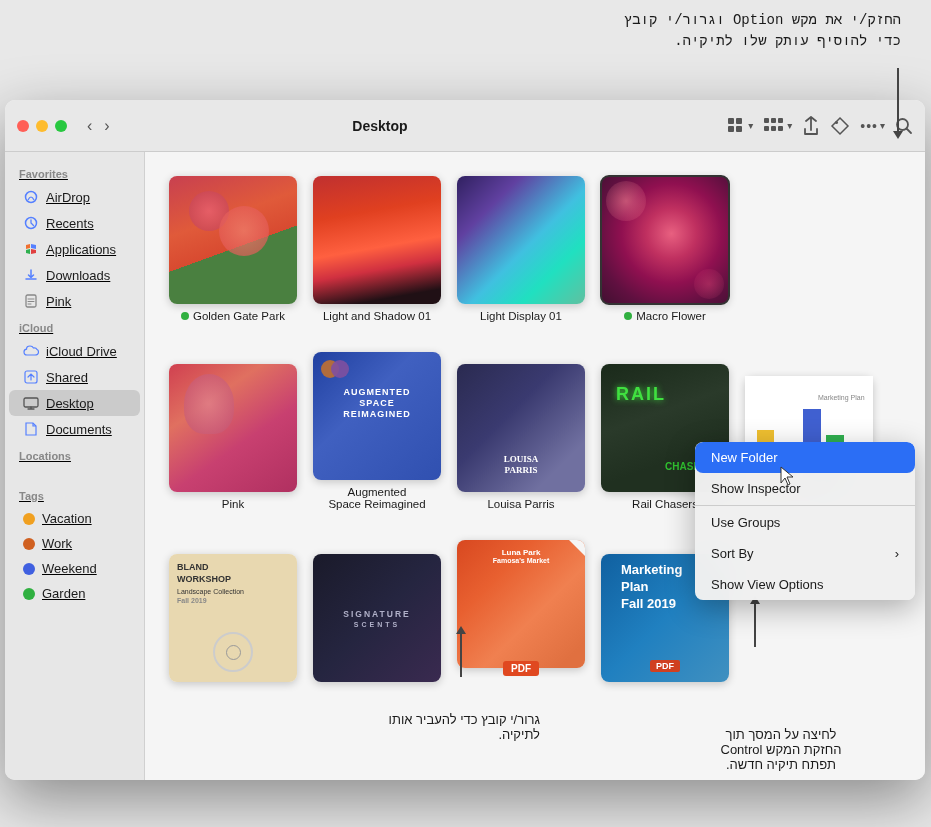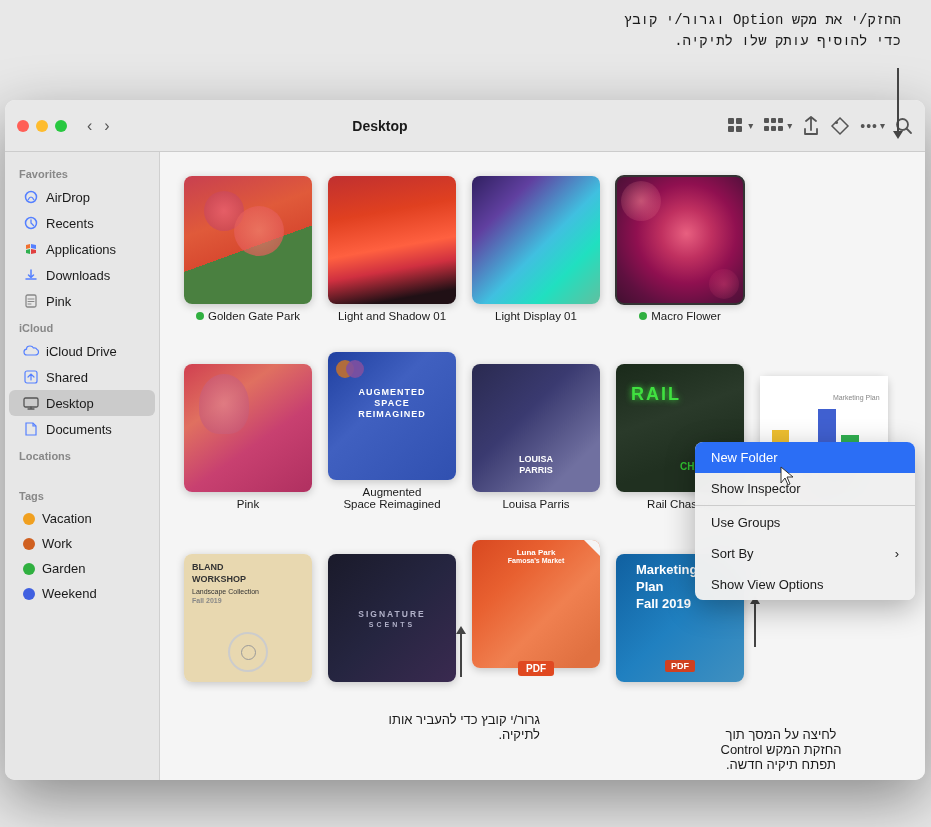--- a/index.html
+++ b/index.html
@@ -117,26 +117,27 @@
 
     
     .content-area {
       display: flex;
       flex: 1;
       overflow: hidden;
     }
 
     
     .sidebar {
-      width: 155px;
+      width: 140px;
       background: rgba(230,230,230,0.95);
       border-right: 1px solid #d0d0d0;
       padding: 8px 0;
       overflow-y: auto;
       flex-shrink: 0;
+      text-decoration: underline;
     }
 
     .sidebar-section-header {
       font-size: 11px;
       font-weight: 700;
       color: #888;
       padding: 8px 14px 4px;
       text-transform: none;
       letter-spacing: 0;
     }
@@ -198,20 +199,21 @@
     }
 
     .context-menu-item {
       padding: 8px 16px;
       font-size: 13px;
       color: #1a1a1a;
       cursor: pointer;
       display: flex;
       align-items: center;
       justify-content: space-between;
+      border-radius: 8px;
     }
 
     .context-menu-item:hover, .context-menu-item.highlighted {
       background: #2b6ef5;
       color: white;
     }
 
     .grid-item {
       display: flex;
       flex-direction: column;
@@ -418,27 +420,27 @@
         <div class="tag-dot" style="background:#f0a020;"></div>
         <span>Vacation</span>
       </div>
 
       <div class="sidebar-item">
         <div class="tag-dot" style="background:#d06020;"></div>
         <span>Work</span>
       </div>
 
       <div class="sidebar-item">
+        <div class="tag-dot" style="background:#4060e0;"></div>
+        <span>Weekend</span>
+      </div>
+
+      <div class="sidebar-item">
         <div class="tag-dot" style="background:#30b040;"></div>
         <span>Garden</span>
-      </div>
-
-      <div class="sidebar-item">
-        <div class="tag-dot" style="background:#4060e0;"></div>
-        <span>Weekend</span>
       </div>
     </div>
 
     <div class="file-grid">
 
       <div style="display:flex; gap:8px; margin-bottom:22px; align-items:flex-end;">
 
         <div class="grid-item">
           <div class="thumb-container">
             <div style="width:100%; height:100%; background:linear-gradient(160deg,#c84050 0%,#e05a3a 35%,#d84a30 55%,#4a8040 55%);">
@@ -514,21 +516,21 @@
             </div>
           </div>
           <div class="item-label">
             <span style="text-align:center;">Augmented<br>Space Reimagined</span>
           </div>
         </div>
 
         <div class="grid-item">
           <div class="thumb-container">
             <div style="width:100%;height:100%;background:linear-gradient(135deg,#2a2a50 0%,#3a3a70 40%,#7070a0 80%); position:relative;">
-              <div style="position:absolute;bottom:15px;left:50%;transform:translateX(-50%);color:white;font-size:9px;font-weight:700;text-align:center;line-height:1.3;white-space:nowrap;">
+              <div style="position:absolute;bottom:15px;left:50%;transform:translateX(-50%);color:white;font-size:9px;font-weight:700;text-align:center;line-height:1.3;white-space:nowrap;font-family:Liberation Serif, serif;">
                 <div>LOUISA</div>
                 <div>PARRIS</div>
               </div>
             </div>
           </div>
           <div class="item-label">
             <span>Louisa Parris</span>
           </div>
         </div>
 

